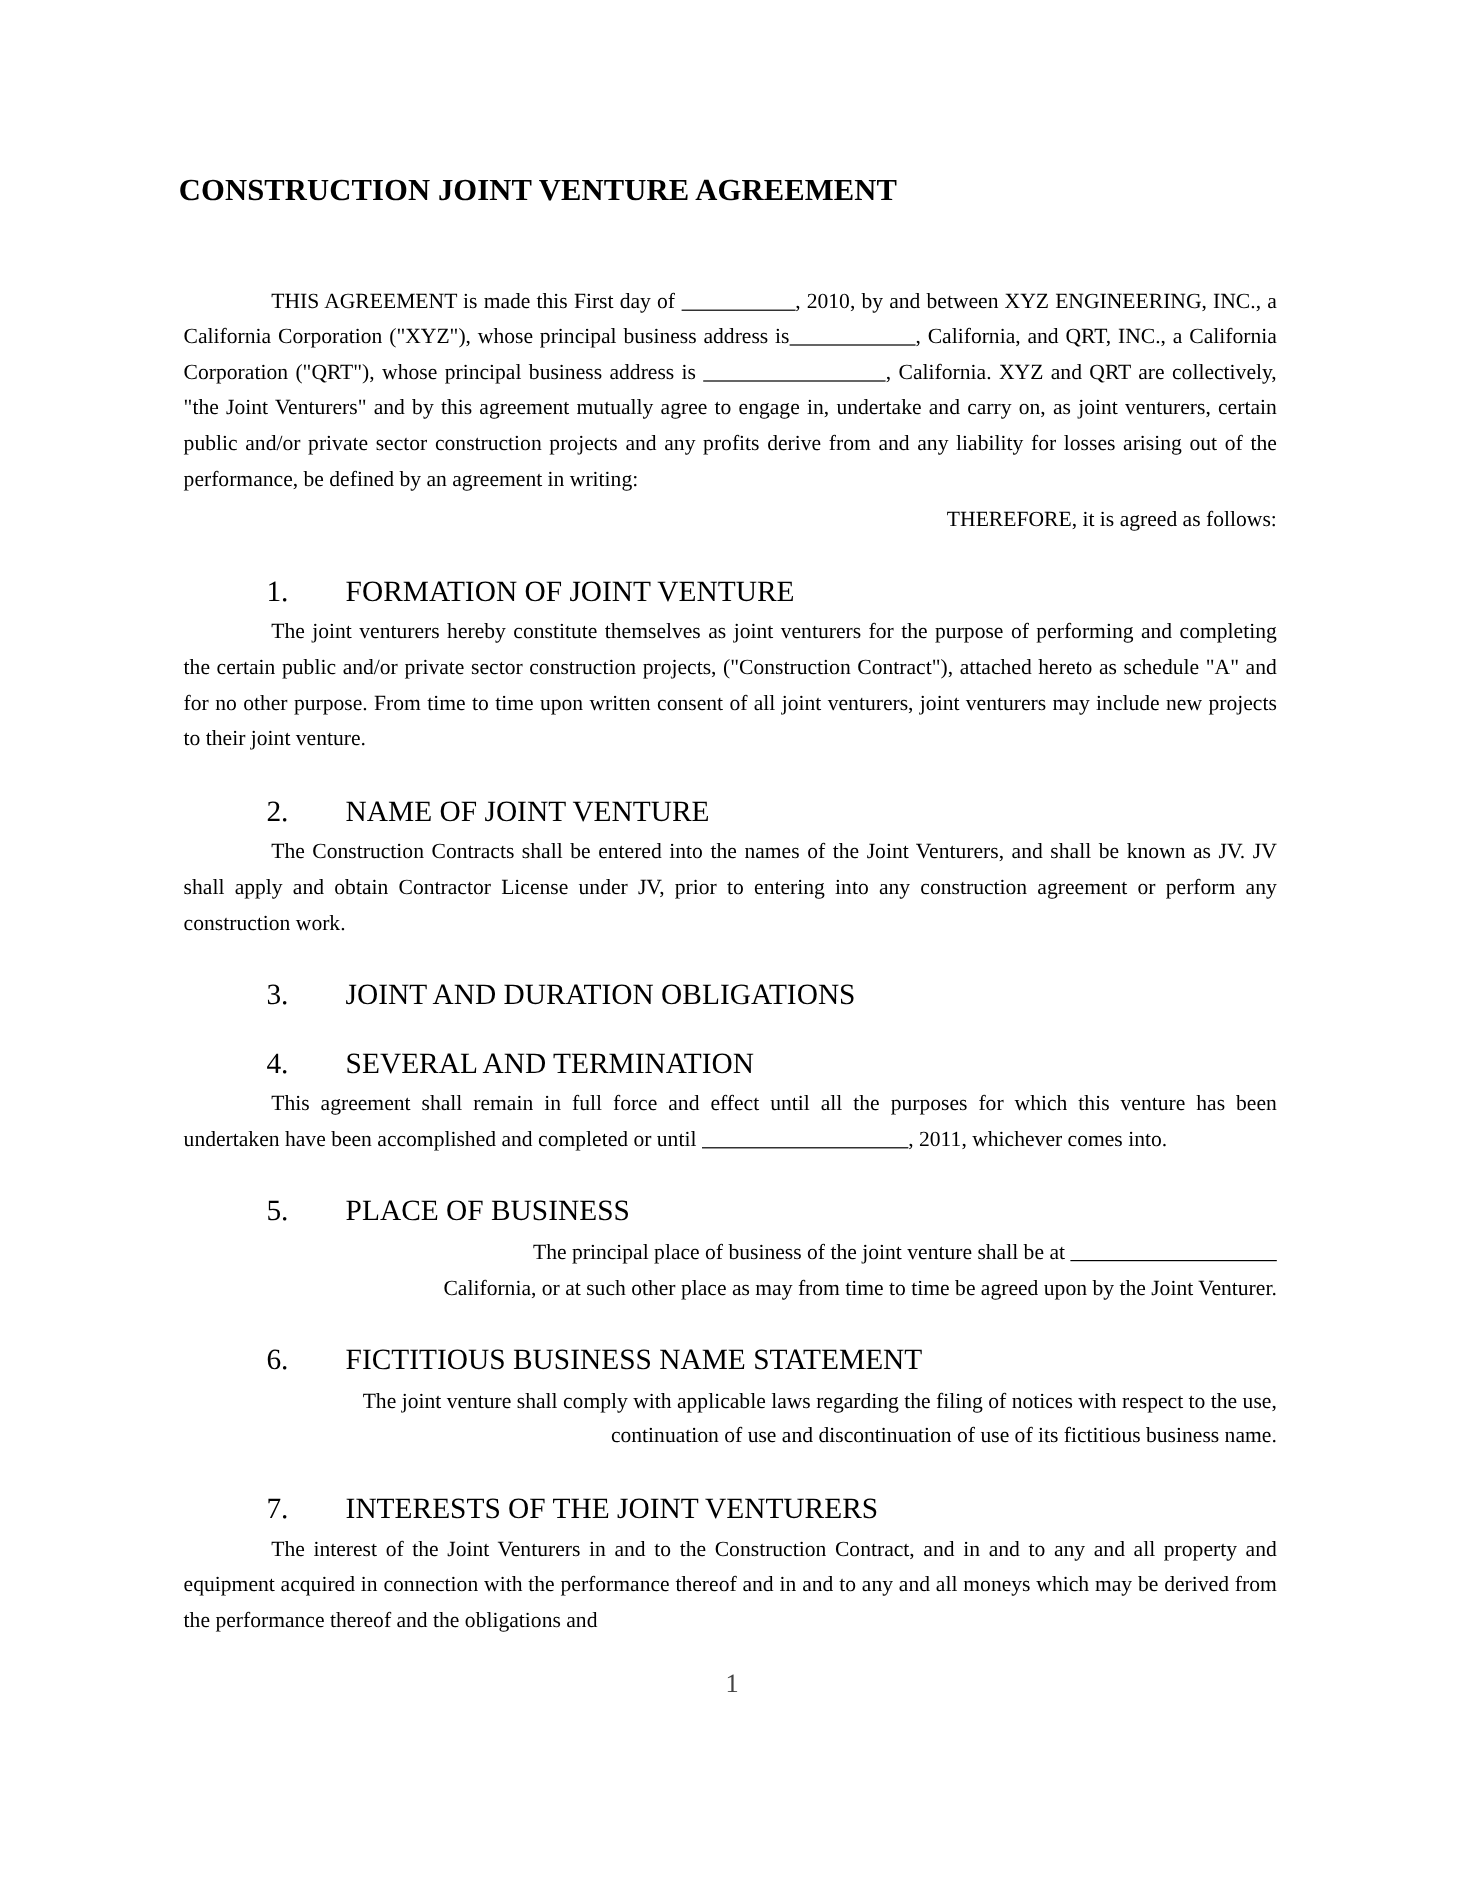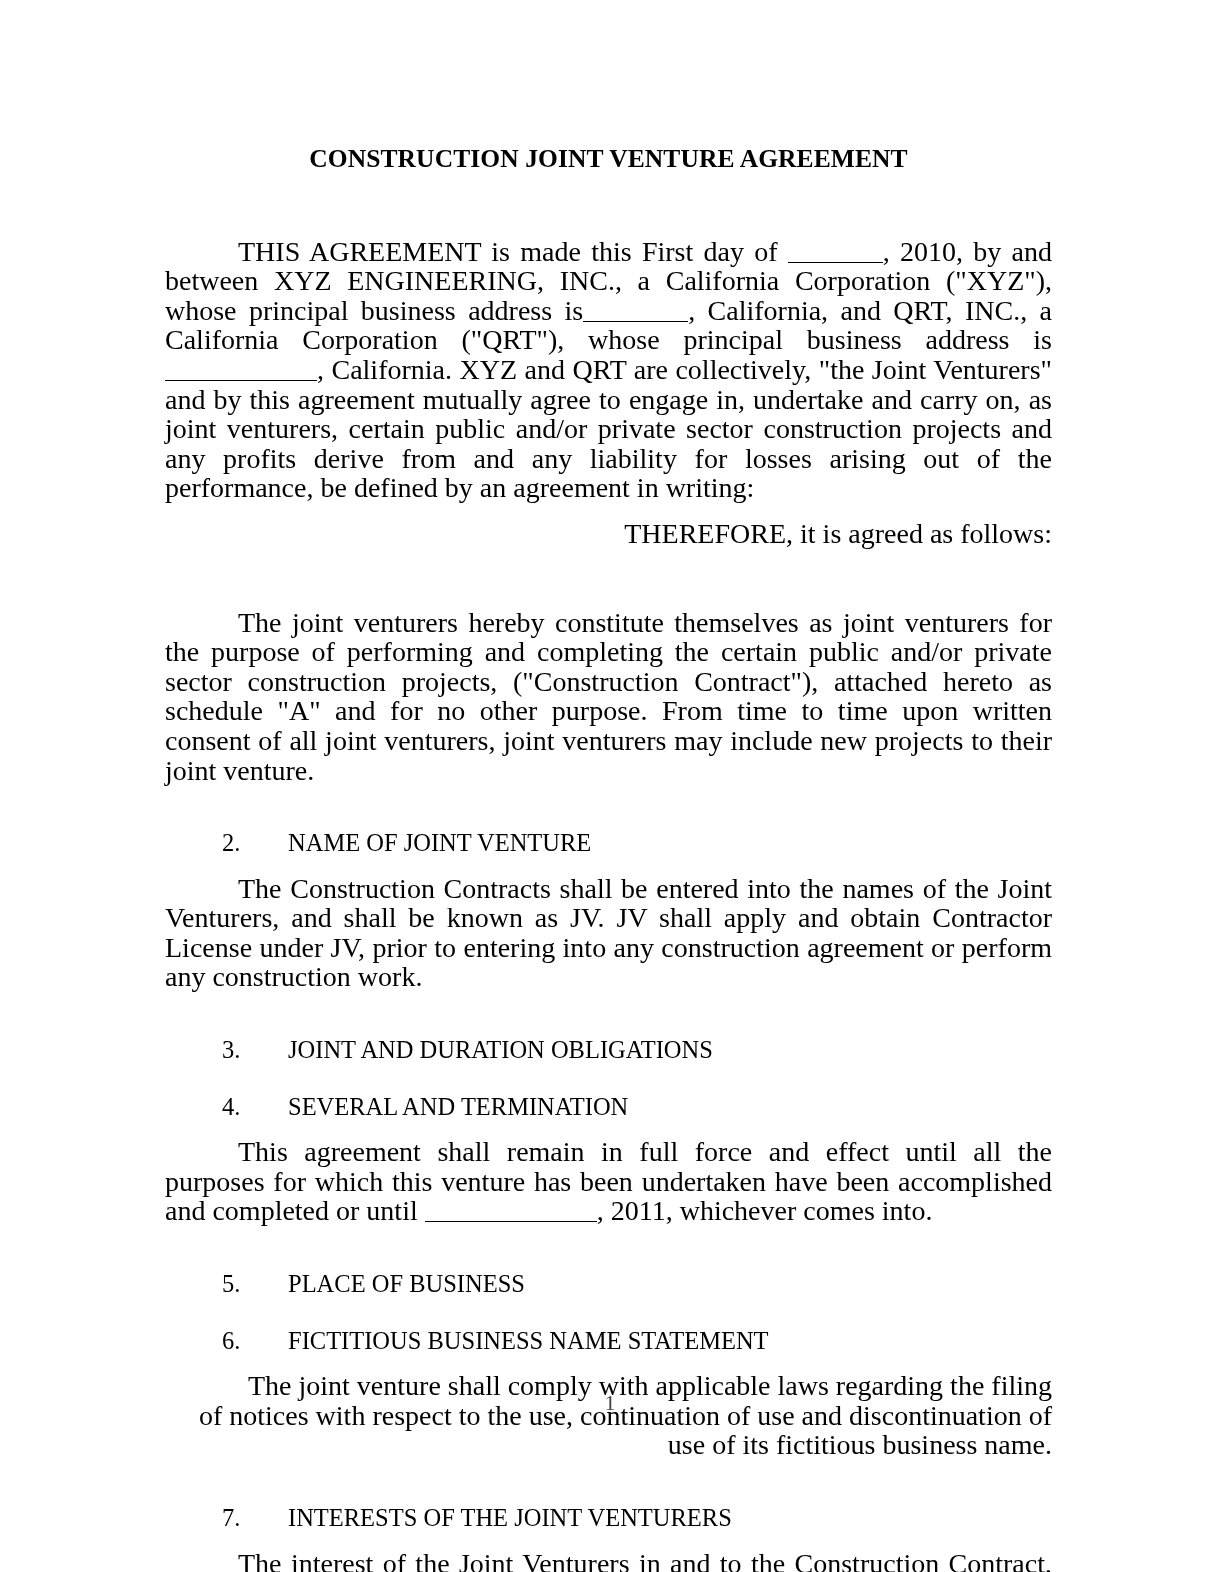--- a/index.html
+++ b/index.html
@@ -21,31 +21,30 @@
     box-sizing: border-box;
     overflow: hidden;
   }
   .content {
     position: absolute;
     left: 149px;
     top: 144px;
     width: 919px;
   }
   .doc-title {
-    text-align: center;
     font-weight: bold;
     font-size: 25.5px;
     letter-spacing: 0.1px;
     line-height: 1.2;
     margin: 0 0 62px 0;
   }
   .para {
-    font-size: 28px;
+    font-size: 18px;
     line-height: 29.6px;
-    margin: 16px;
+    margin: 4px;
     text-align: justify;
     text-justify: inter-word;
   }
   .para.left {
     text-align: right;
   }
   .indent {
     display: inline-block;
     width: 73px;
   }
@@ -95,39 +94,41 @@
   <div class="content">
 
     <h1 class="doc-title">CONSTRUCTION JOINT VENTURE AGREEMENT</h1>
 
     <p class="para"><span class="indent"></span><span>THIS AGREEMENT is made this First day of </span><span class="blank b-95"></span><span>, 2010, by and between XYZ ENGINEERING, INC., a California Corporation ("XYZ"), whose principal business address is</span><span class="blank b-105"></span><span>, California, and QRT, INC., a California Corporation ("QRT"), whose principal business address is </span><span class="blank b-150"></span><span>, California. XYZ and QRT are collectively, "the Joint Venturers" and by this agreement mutually agree to engage in, undertake and carry on, as joint venturers, certain public and/or private sector construction projects and any profits derive from and any liability for losses arising out of the performance, be defined by an agreement in writing:</span></p>
 
     <p class="para left"><span class="indent"></span><span>THEREFORE, it is agreed as follows:</span></p>
 
     <div class="gap-sec"></div>
 
+    <p class="sec-head"><span class="sec-num">1.</span><span>FORMATION OF JOINT VENTURE</span></p>
     <p class="para"><span class="indent"></span><span>The joint venturers hereby constitute themselves as joint venturers for the purpose of performing and completing the certain public and/or private sector construction projects, ("Construction Contract"), attached hereto as schedule "A" and for no other purpose. From time to time upon written consent of all joint venturers, joint venturers may include new projects to their joint venture.</span></p>
 
     <div class="gap-sec"></div>
 
     <p class="sec-head"><span class="sec-num">2.</span><span>NAME OF JOINT VENTURE</span></p>
     <p class="para"><span class="indent"></span><span>The Construction Contracts shall be entered into the names of the Joint Venturers, and shall be known as JV. JV shall apply and obtain Contractor License under JV, prior to entering into any construction agreement or perform any construction work.</span></p>
 
     <div class="gap-sec"></div>
 
     <p class="sec-head"><span class="sec-num">3.</span><span>JOINT AND DURATION OBLIGATIONS</span></p>
 
     <div class="gap-sec"></div>
 
     <p class="sec-head"><span class="sec-num">4.</span><span>SEVERAL AND TERMINATION</span></p>
     <p class="para"><span class="indent"></span><span>This agreement shall remain in full force and effect until all the purposes for which this venture has been undertaken have been accomplished and completed or until </span><span class="blank b-170"></span><span>, 2011, whichever comes into.</span></p>
 
     <div class="gap-sec"></div>
 
     <p class="sec-head"><span class="sec-num">5.</span><span>PLACE OF BUSINESS</span></p>
+    <p class="para left"><span class="indent-sm"></span><span>The principal place of business of the joint venture shall be at </span><span class="blank b-170"></span><br><span>California, or at such other place as may from time to time be agreed upon by the Joint Venturer.</span></p>
 
     <div class="gap-sec"></div>
 
     <p class="sec-head"><span class="sec-num">6.</span><span>FICTITIOUS BUSINESS NAME STATEMENT</span></p>
     <p class="para left"><span class="indent-sm"></span><span>The joint venture shall comply with applicable laws regarding the filing of notices with respect to the use, continuation of use and discontinuation of use of its fictitious business name.</span></p>
 
     <div class="gap-sec"></div>
 
     <p class="sec-head"><span class="sec-num">7.</span><span>INTERESTS OF THE JOINT VENTURERS</span></p>
     <p class="para"><span class="indent"></span><span>The interest of the Joint Venturers in and to the Construction Contract, and in and to any and all property and equipment acquired in connection with the performance thereof and in and to any and all moneys which may be derived from the performance thereof and the obligations and</span></p>

